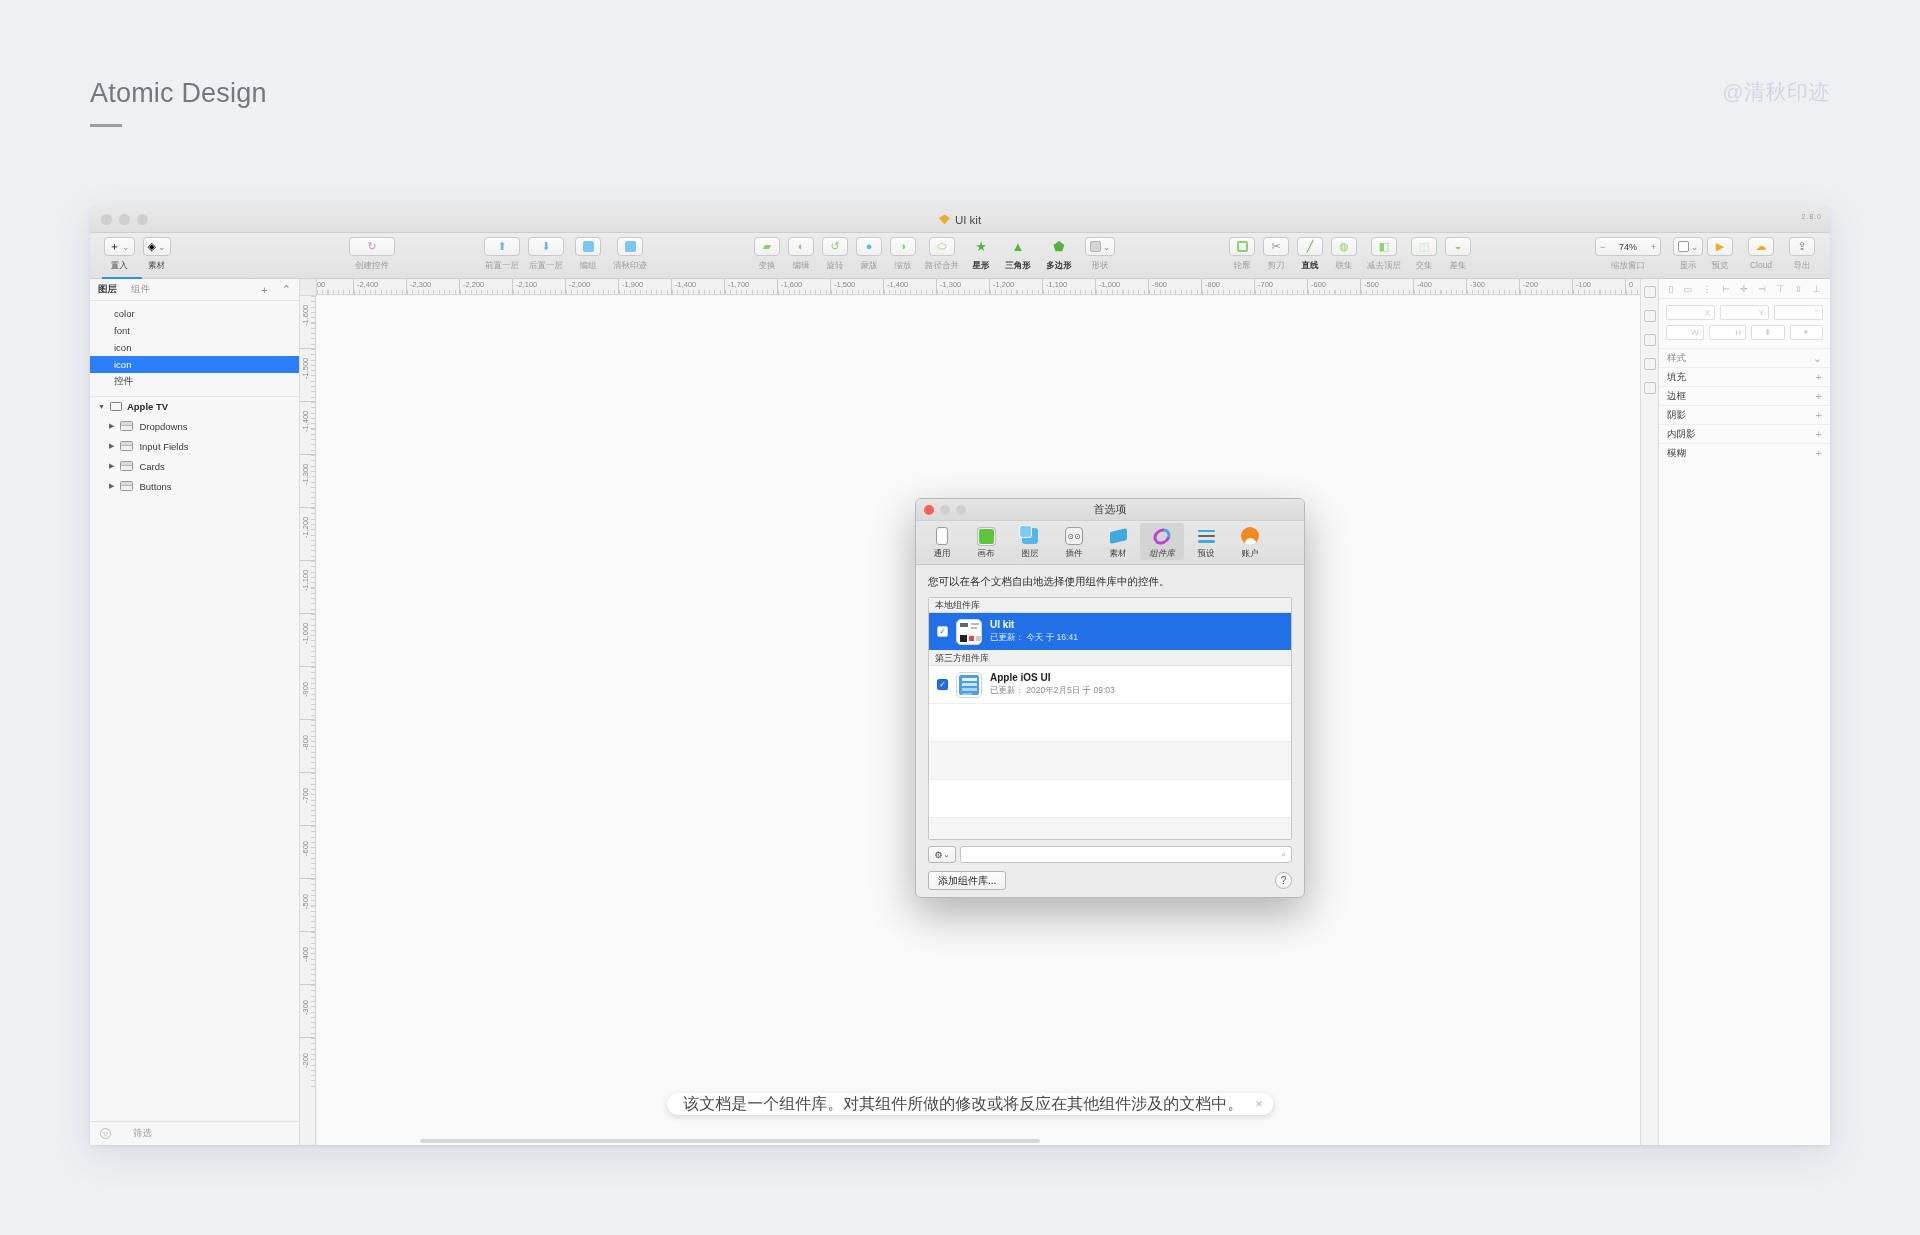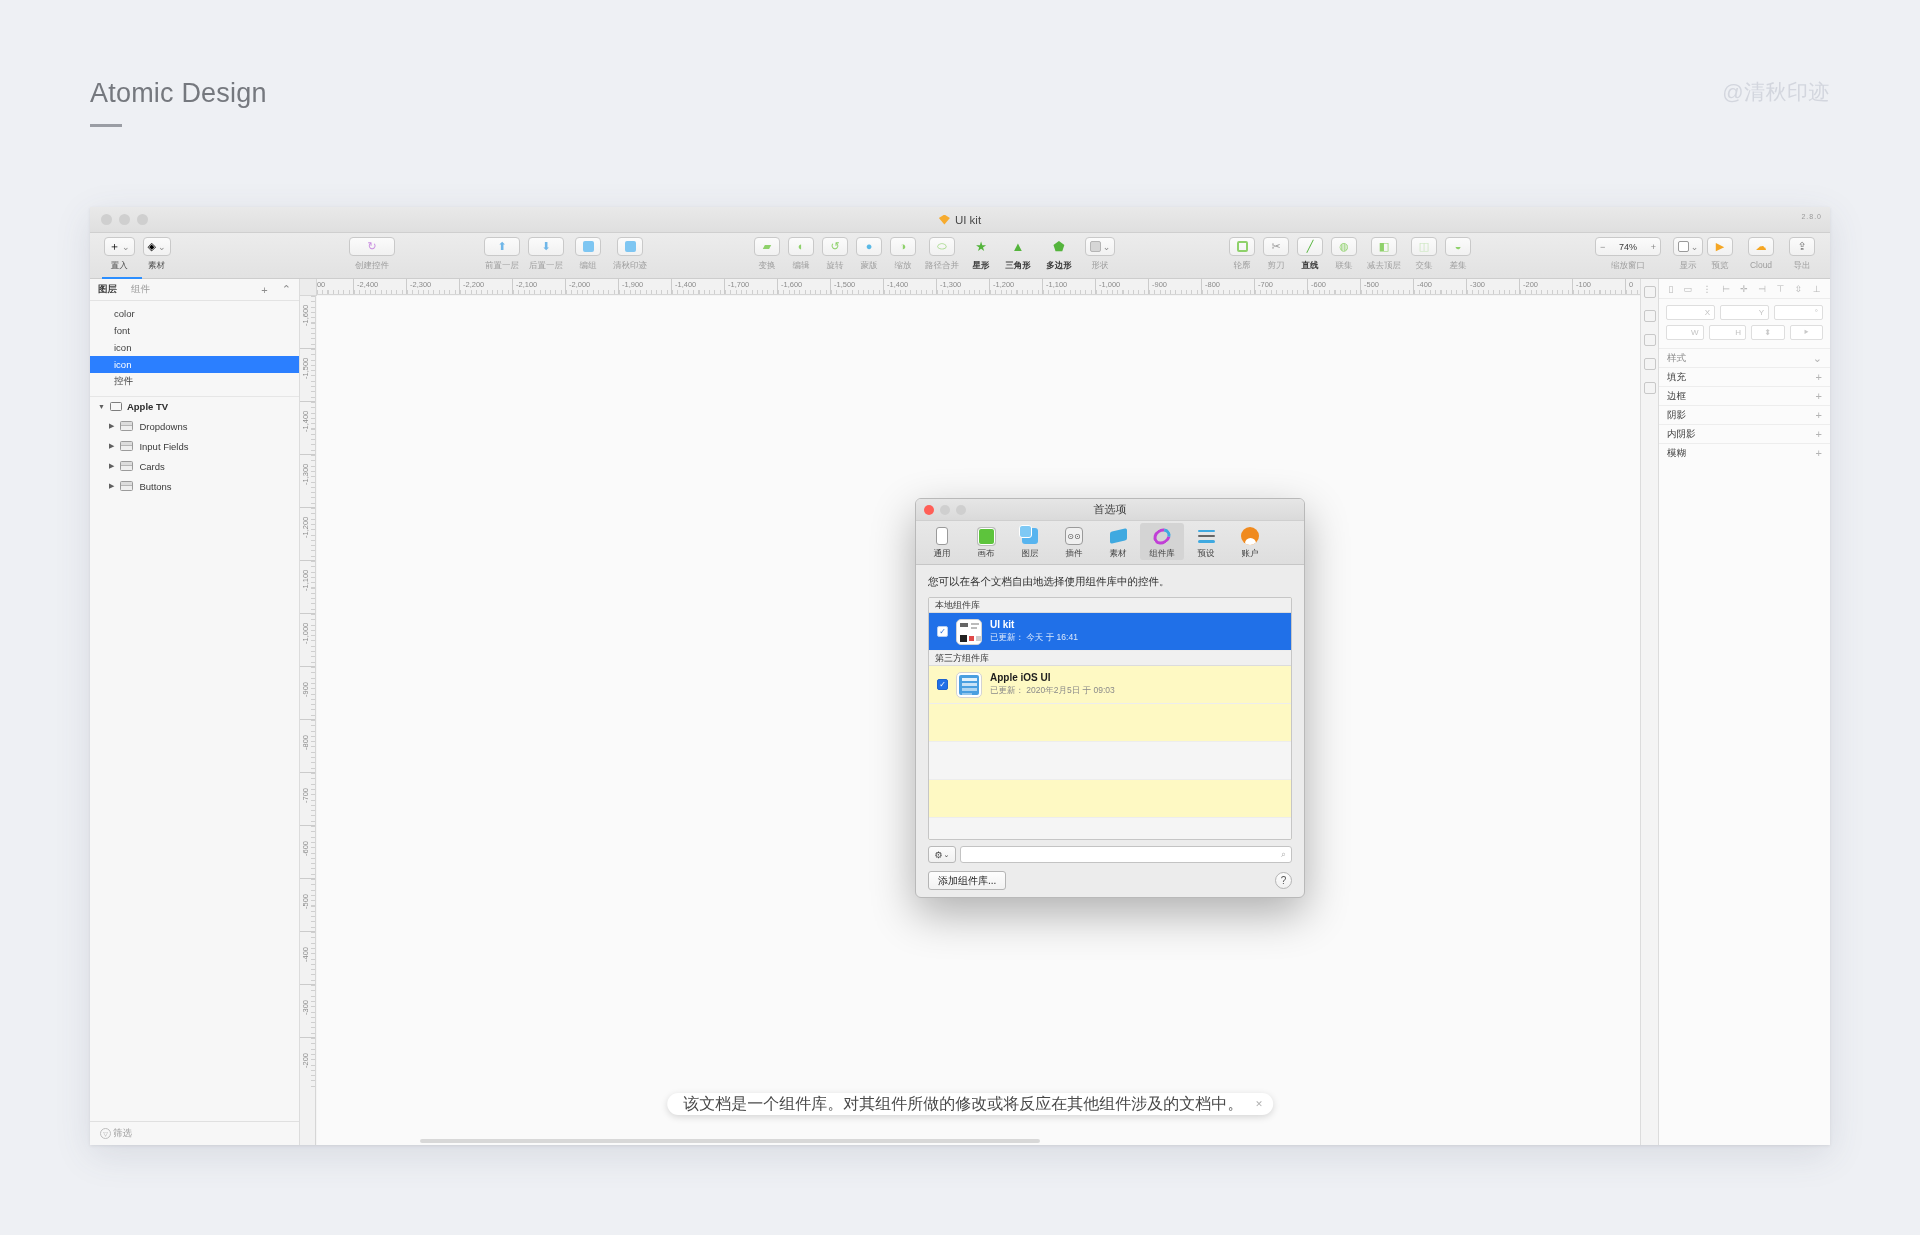--- a/index.html
+++ b/index.html
@@ -124,21 +124,21 @@
     width: 13px; height: 10px; border: 1px solid #9b9b9b; border-radius: 1.5px;
     background: #efefef; position: relative;
   }
   .folder:after {
     content:""; position:absolute; left:0; top:0; right:0; height:3px;
     background:#dcdcdc; border-bottom:1px solid #b6b6b6;
   }
   .left .spacerfill { flex: 1; }
   .lfoot {
     height: 24px; border-top: 1px solid #e0e0e0; display: flex;
-    align-items: center; gap: 2px; padding-left: 10px;
+    align-items: center; gap: 22px; padding-left: 10px;
     font-size: 9.5px; color: #9d9d9d;
   }
   .filter-ico {
     width: 11px; height: 11px; border-radius: 50%; border: 1px solid #bdbdbd;
     display: flex; align-items: center; justify-content: center;
     font-size: 6px; color: #aaa;
   }
 
   
   .canvaswrap { flex: 1; position: relative; background: #f4f4f4; overflow: hidden; }
@@ -203,27 +203,27 @@
   }
   .prefs-tabs {
     height: 44px; background: linear-gradient(#e8e8e8,#dedede);
     border-bottom: 1px solid #c6c6c6; display: flex; align-items: flex-start;
     padding: 2px 4px 0;
   }
   .ptab {
     width: 44px; display: flex; flex-direction: column; align-items: center;
     padding-top: 2px; border-radius: 3px;
   }
-  .ptab.sel { background: #d4d4d4; }
+  .ptab.sel { background: #d4d4d4; font-style: italic; }
   .picon { width: 22px; height: 22px; display:flex; align-items:center; justify-content:center; }
   .plabel { font-size: 8.5px; color: #444; margin-top: 1px; text-align: right; }
   .prefs-body { background: #ececec; padding: 10px 12px 0; }
   .prefs-desc { font-size: 10.5px; color: #2f2f2f; margin-bottom: 8px; }
   .liblist {
-    background: #fef9c3; border: 1px solid #c6c6c6; border-radius: 2px;
+    background: #ffffff; border: 1px solid #c6c6c6; border-radius: 2px;
     height: 243px; overflow: hidden;
   }
   .sect {
     height: 15px; background: #f0f0f0; border-bottom: 1px solid #dcdcdc;
     font-size: 9px; color: #3a3a3a; display: flex; align-items: center; padding-left: 6px;
   }
   .librow {
     height: 38px; display: flex; align-items: center; gap: 8px; padding: 0 8px;
     border-bottom: 1px solid #ededed;
   }

